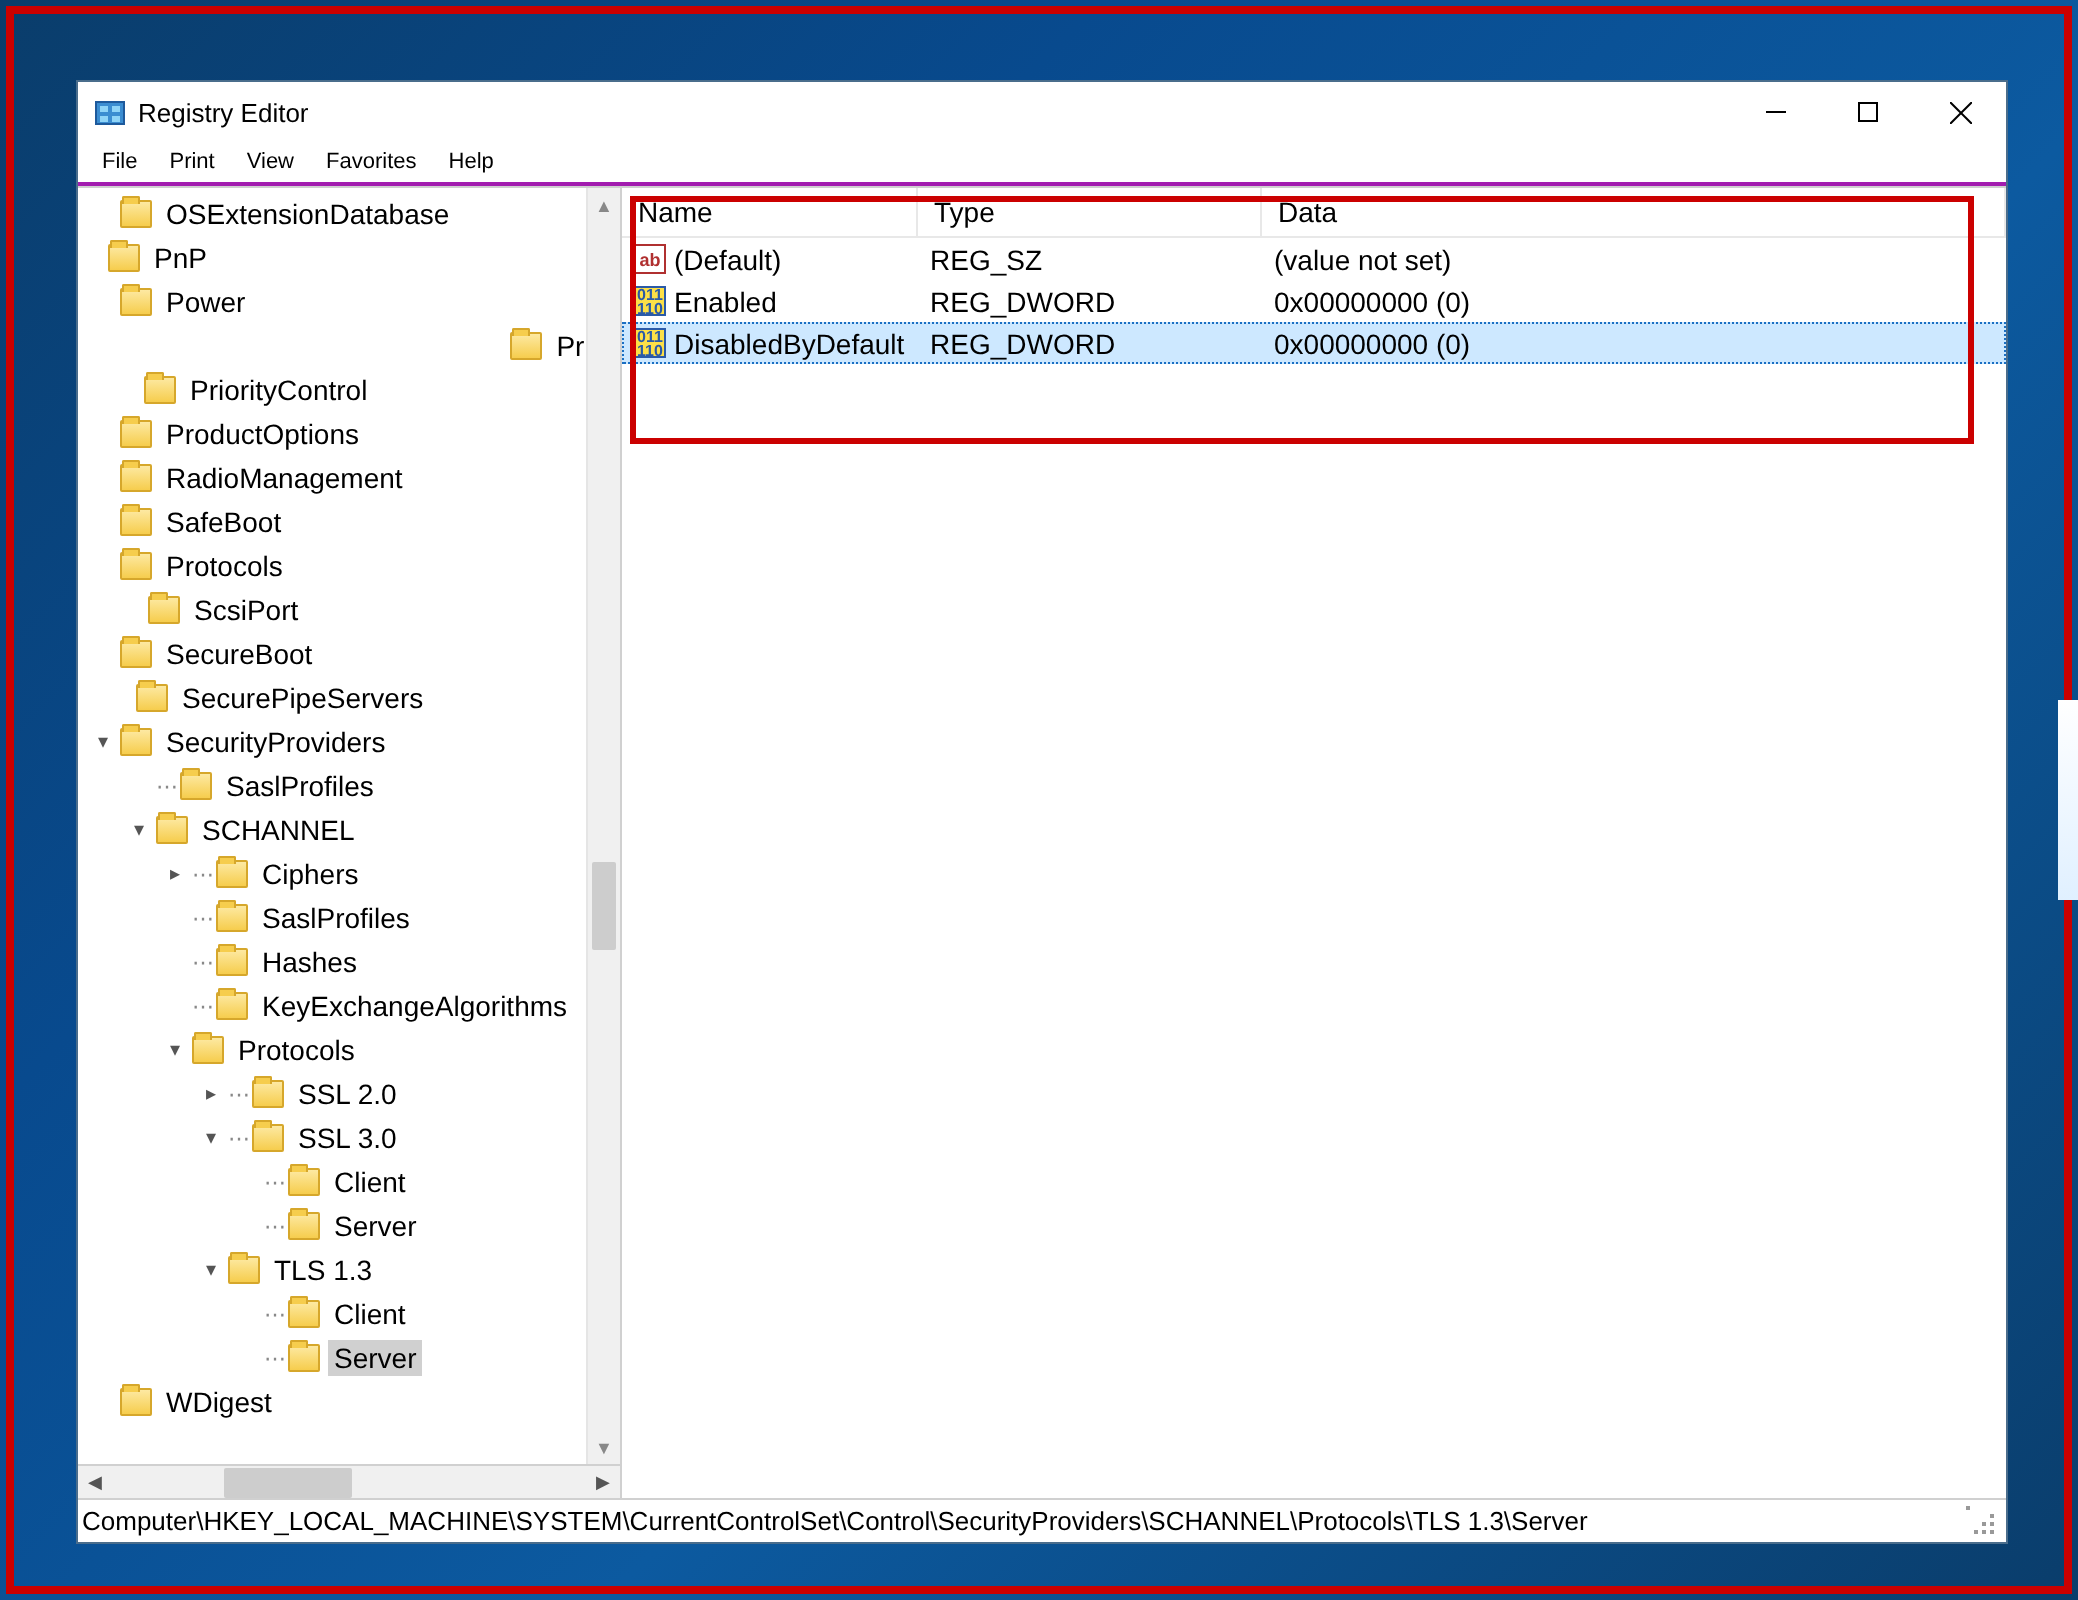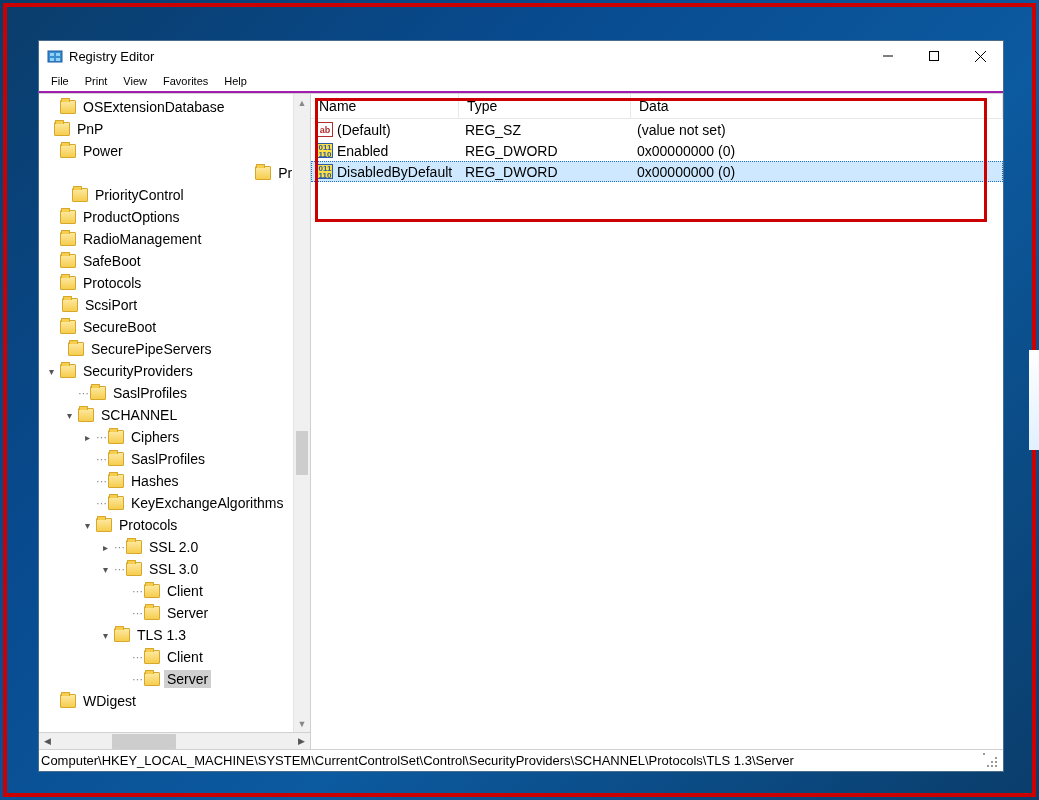--- a/index.html
+++ b/index.html
@@ -275,21 +275,21 @@
           <div class="node" style="padding-left: 6px;">
             <span class="caret"></span>
             <span class="folder"></span>
             <span class="label">SafeBoot</span>
           </div>
           <div class="node" style="padding-left: 6px;">
             <span class="caret"></span>
             <span class="folder"></span>
             <span class="label">Protocols</span>
           </div>
-          <div class="node" style="padding-left: 8px;">
+          <div class="node" style="padding-left: 20px;">
             <span class="caret"></span>
             <span class="folder"></span>
             <span class="label">ScsiPort</span>
           </div>
           <div class="node" style="padding-left: 6px;">
             <span class="caret"></span>
             <span class="folder"></span>
             <span class="label">SecureBoot</span>
           </div>
           <div class="node" style="padding-left: 14px;">

